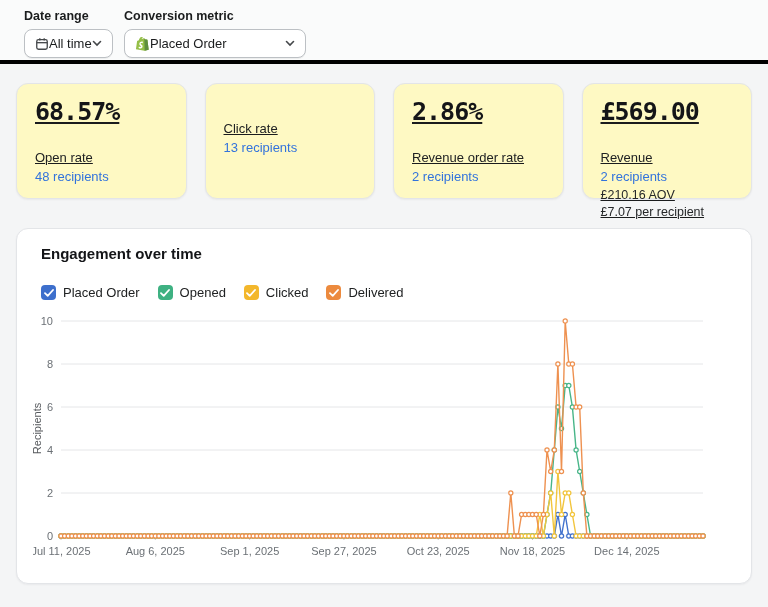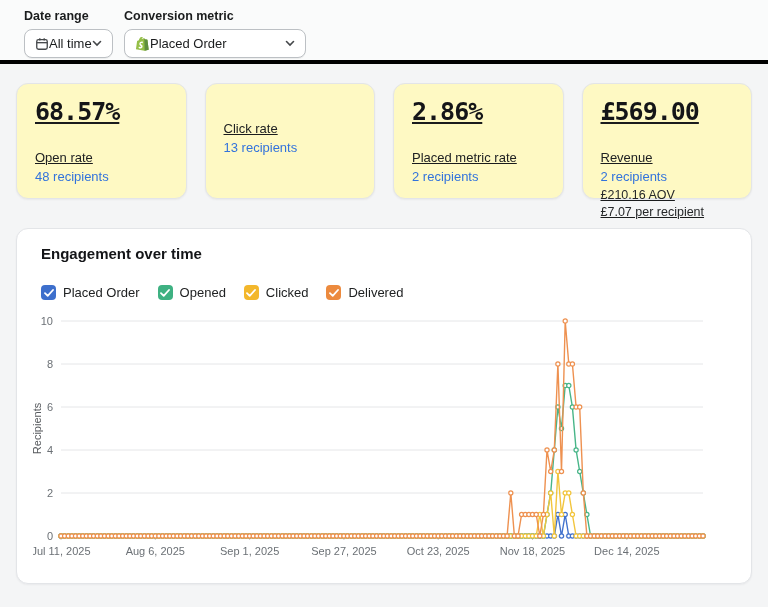--- a/index.html
+++ b/index.html
@@ -117,21 +117,21 @@
     <div class="value">68.57%</div>
     <div class="label">Open rate</div>
     <a class="link">48 recipients</a>
   </div>
   <div class="card">
     <div class="label">Click rate</div>
     <a class="link">13 recipients</a>
   </div>
   <div class="card">
     <div class="value">2.86%</div>
-    <div class="label">Placed metric rate</div>
+    <div class="label">Revenue order rate</div>
     <a class="link">2 recipients</a>
   </div>
   <div class="card">
     <div class="value">£569.00</div>
     <div class="label">Revenue</div>
     <a class="link">2 recipients</a>
     <div class="detail">£210.16 AOV</div>
     <div class="detail">£7.07 per recipient</div>
   </div>
 </div>

